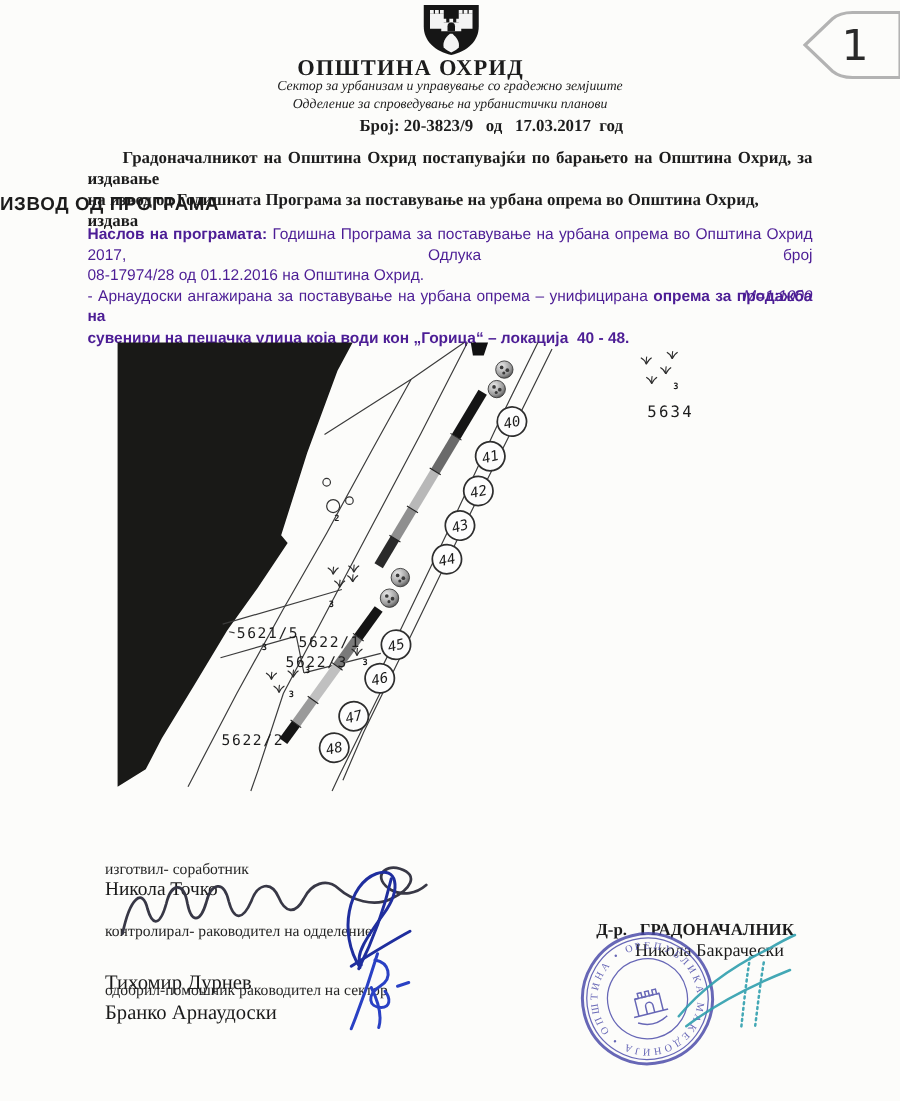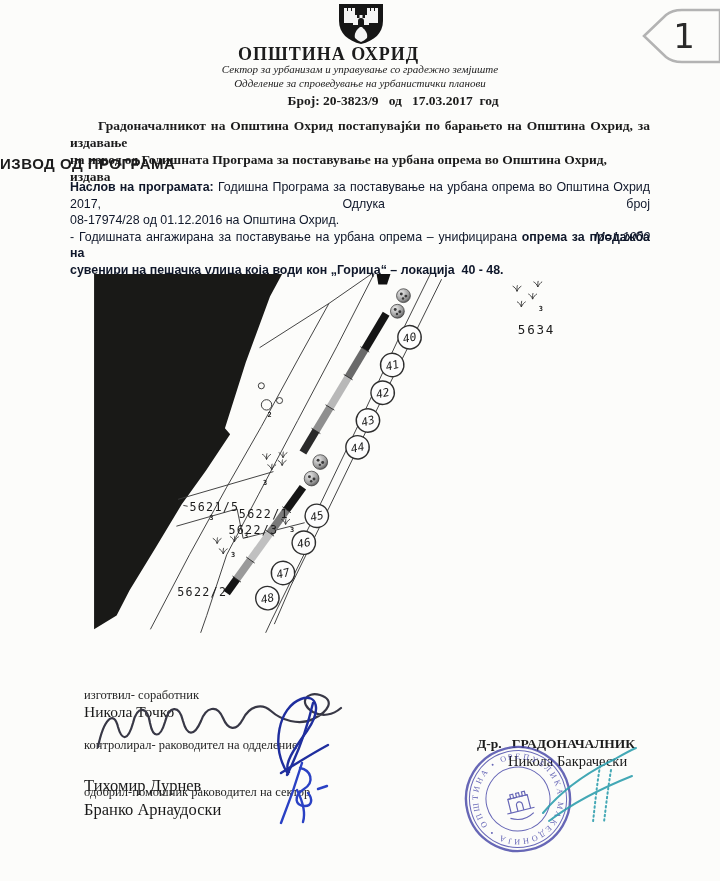--- a/index.html
+++ b/index.html
@@ -17,21 +17,21 @@
   .doc-number{left:0;top:93px;width:720px;text-align:center;
     font-size:13.5px;font-weight:bold;margin-left:33px;}
   
   .intro{left:70px;top:117px;width:580px;font-size:13.5px;font-weight:bold;line-height:17px;}
   .jl{text-align:justify;text-align-last:justify;}
   .intro-indent{text-indent:28px;}
   .extract-title{left:0;top:155px;width:720px;
     font-family:"Liberation Sans",sans-serif;font-size:15px;font-weight:bold;letter-spacing:.5px;}
   
   .program{left:70px;top:179px;width:580px;
-    font-family:"Liberation Sans",sans-serif;font-size:12.4px;line-height:16.5px;color:#0f172a;}
+    font-family:"Liberation Sans",sans-serif;font-size:12.4px;line-height:16.5px;color:#4c1d95;}
   .program .b{font-weight:bold;}
   .scale{position:absolute;right:0;top:17px;font-weight:normal;font-style:italic;}
   .pl2{position:relative;}
   
   .map{left:88px;top:242px;}
   .map text{font-family:"DejaVu Sans Mono", monospace;fill:#1c1c1c;}
   .parcel-label{font-size:13.5px;letter-spacing:1.5px;}
   .class-mark{font-size:8px;font-weight:bold;font-family:"DejaVu Sans",sans-serif;}
   .loc-num{font-family:"DejaVu Sans",sans-serif;font-style:italic;font-size:13px;fill:#222;}
   
@@ -80,21 +80,21 @@
 
   <div class="abs intro">
     <div class="jl intro-indent">Градоначалникот на Општина Охрид постапувајќи по барањето на Општина Охрид, за издавање</div>
     <div>на извод од Годишната Програма за поставување на урбана опрема во Општина Охрид, издава</div>
   </div>
   <div class="abs extract-title">ИЗВОД ОД ПРОГРАМА</div>
 
   <div class="abs program">
     <div class="jl"><span class="b">Наслов на програмата:</span><span> Годишна Програма за поставување на урбана опрема во Општина Охрид 2017, Одлука број</span></div>
     <div class="pl2"><span>08-17974/28 од 01.12.2016 на Општина Охрид.</span><span class="scale">М=1:1000</span></div>
-    <div class="jl"><span>- Годишната ангажирана за поставување на урбана опрема – унифицирана </span><span class="b">опрема за продажба на</span></div>
+    <div class="jl"><span>- Арнаудоски ангажирана за поставување на урбана опрема – унифицирана </span><span class="b">опрема за продажба на</span></div>
     <div class="b">сувенири на пешачка улица која води кон „Горица“ – локација&nbsp; 40 - 48.</div>
   </div>
 
   <svg class="abs map" width="572" height="428" viewBox="88 242 660 428">
     <defs>
       <radialGradient id="tg" cx="35%" cy="30%" r="75%">
         <stop offset="0%" stop-color="#ececec"></stop>
         <stop offset="70%" stop-color="#9a9a9a"></stop>
         <stop offset="100%" stop-color="#555"></stop>
       </radialGradient>

